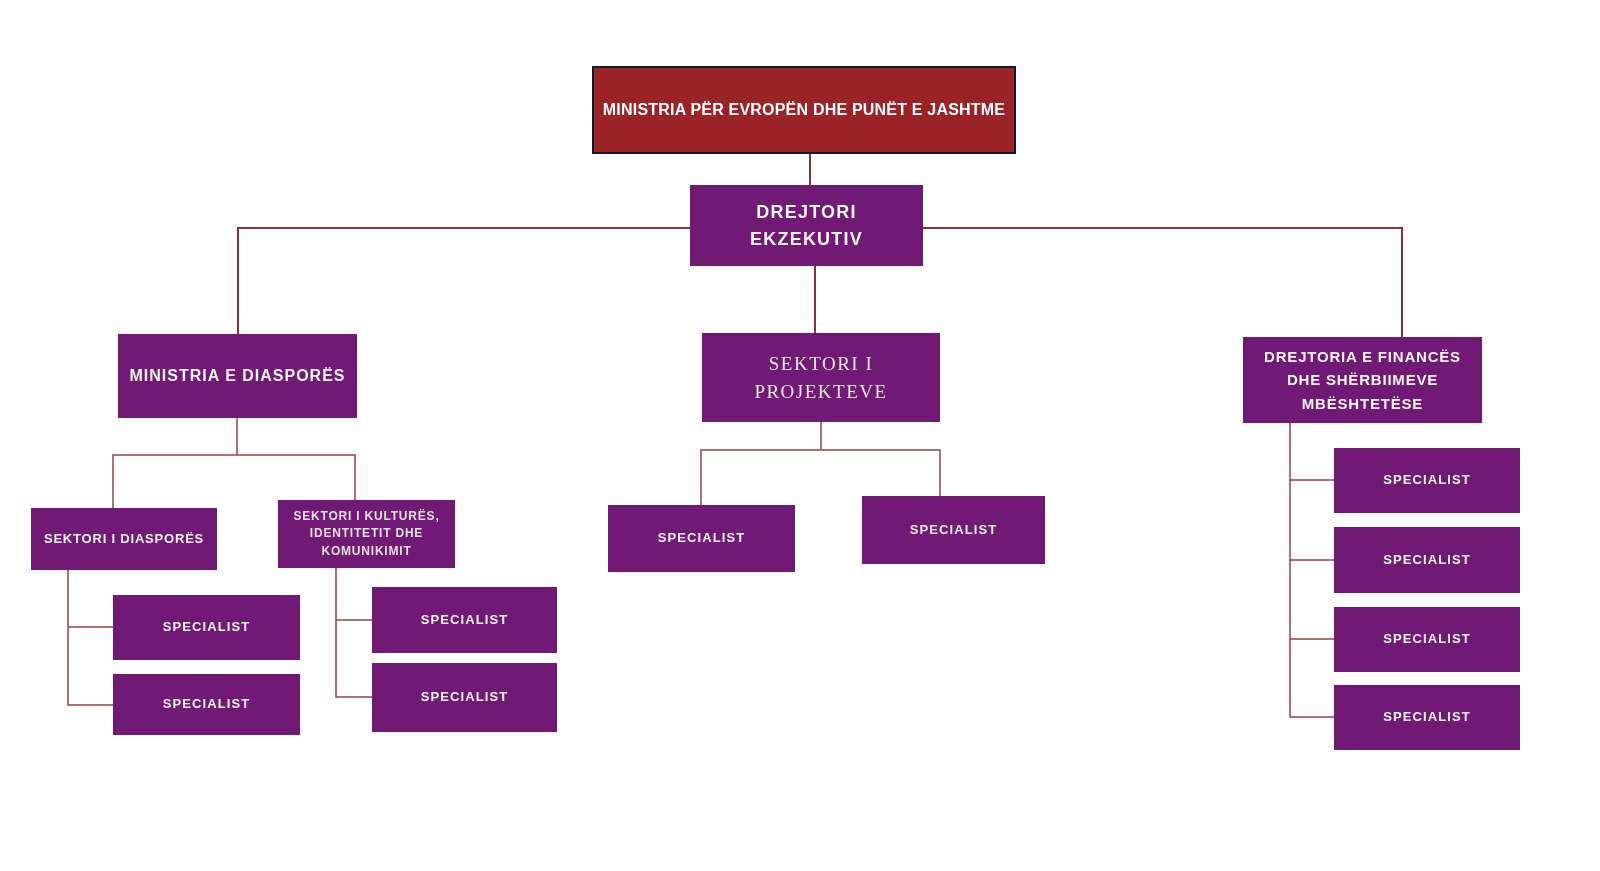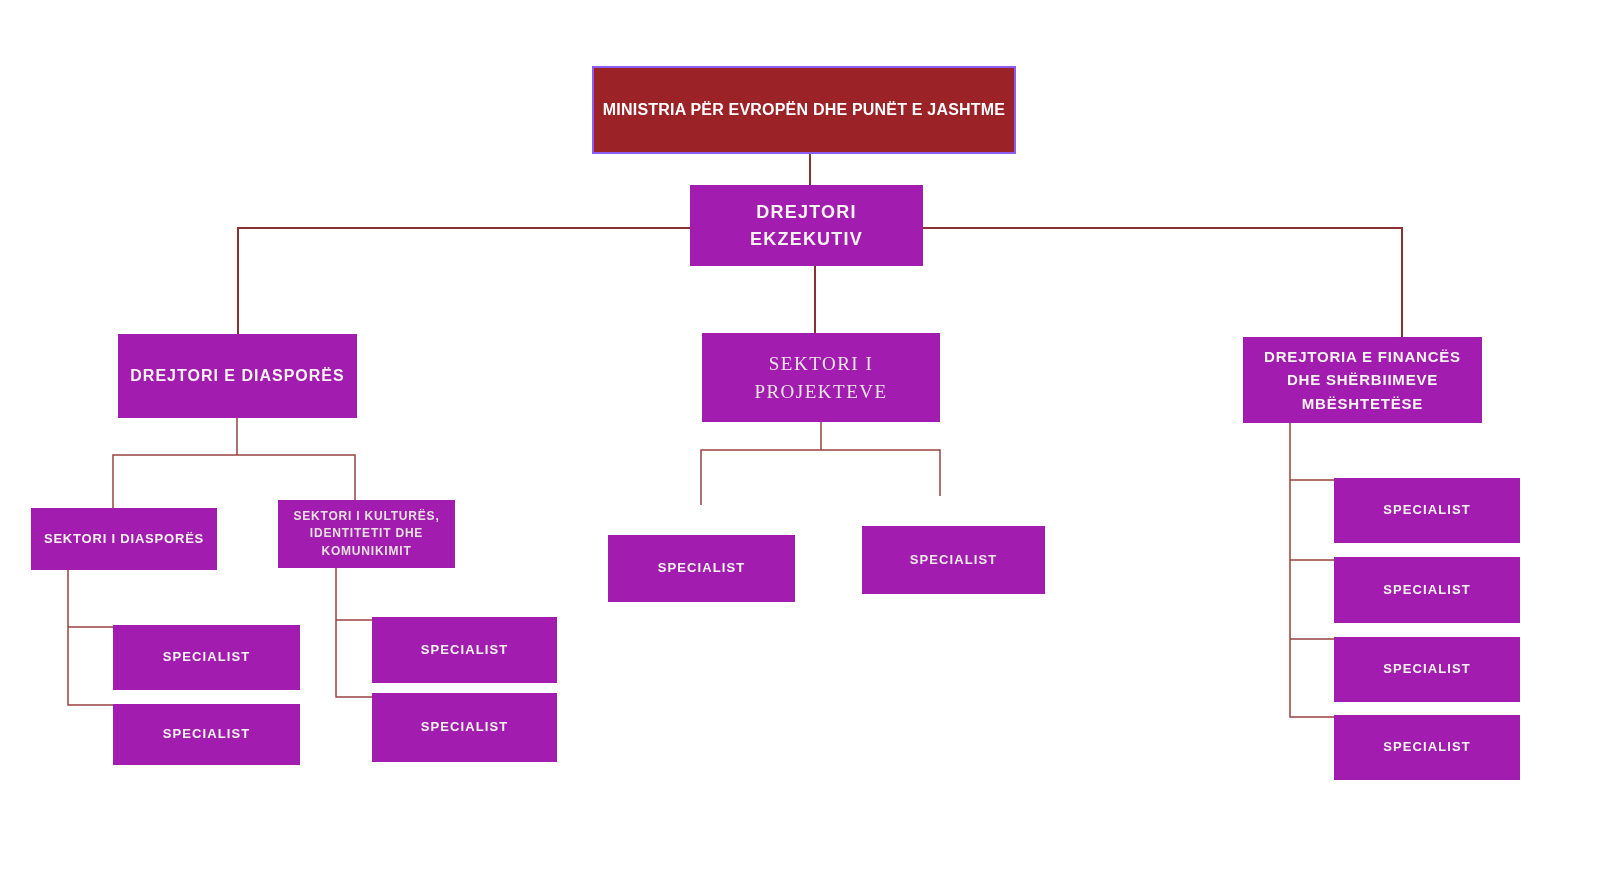--- a/index.html
+++ b/index.html
@@ -7,56 +7,56 @@
     position: relative;
     width: 1600px;
     height: 871px;
     background: #ffffff;
     overflow: hidden;
     font-family: "Liberation Sans", sans-serif;
   }
   svg.connectors { position: absolute; left: 0; top: 0; }
   .node {
     position: absolute;
-    background: #a21caf;
+    background: #701a75;
     color: #F7F4F1;
     display: flex;
     align-items: center;
     justify-content: center;
     text-align: center;
     font-weight: bold;
     letter-spacing: 0.8px;
     box-sizing: border-box;
     padding: 4px 10px;
     line-height: 1.45;
   }
   #ministry {
     left: 592px; top: 66px; width: 424px; height: 88px;
     background: #9B2227;
-    border: 2px solid #8b5cf6;
+    border: 2px solid #0f172a;
     color: #FFFFFF;
     font-size: 16px;
     letter-spacing: 0.2px;
     white-space: nowrap;
     padding: 0;
   }
   #executive { left: 690px; top: 185px; width: 233px; height: 81px; font-size: 18px; letter-spacing: 1.2px; }
   #diaspora-directorate { left: 118px; top: 334px; width: 239px; height: 84px; font-size: 16px; letter-spacing: 1px; }
   #projects-sector {
     left: 702px; top: 333px; width: 238px; height: 89px;
     font-family: "Liberation Serif", serif;
     font-weight: normal;
     font-size: 19px;
     letter-spacing: 1.5px;
     color: #E9E6E2;
   }
   #finance-directorate { left: 1243px; top: 337px; width: 239px; height: 86px; font-size: 15px; line-height: 1.55; }
   #diaspora-sector { left: 31px; top: 508px; width: 186px; height: 62px; font-size: 13px; }
   #culture-sector { left: 278px; top: 500px; width: 177px; height: 68px; font-size: 12px; color: #E6E2DE; text-align: center; }
-  .spec { font-size: 13px; letter-spacing: 1.1px; margin-top: 30px; }
+  .spec { font-size: 13px; letter-spacing: 1.1px; }
   #spec-l1 { left: 113px; top: 595px; width: 187px; height: 65px; }
   #spec-l2 { left: 113px; top: 674px; width: 187px; height: 61px; }
   #spec-k1 { left: 372px; top: 587px; width: 185px; height: 66px; }
   #spec-k2 { left: 372px; top: 663px; width: 185px; height: 69px; }
   #spec-m1 { left: 608px; top: 505px; width: 187px; height: 67px; }
   #spec-m2 { left: 862px; top: 496px; width: 183px; height: 68px; color: #EDEAE6; }
   #spec-r1 { left: 1334px; top: 448px; width: 186px; height: 65px; }
   #spec-r2 { left: 1334px; top: 527px; width: 186px; height: 66px; }
   #spec-r3 { left: 1334px; top: 607px; width: 186px; height: 65px; }
   #spec-r4 { left: 1334px; top: 685px; width: 186px; height: 65px; }
@@ -77,21 +77,21 @@
     <path class="line-sub" d="M68 570 V627 H113 M68 627 V705 H113"></path>
     <path class="line-sub" d="M336 568 V620 H372 M336 620 V697 H372"></path>
     <path class="line-sub" d="M821 422 V450 M701 505 V450 H940 V496"></path>
     <path class="line-sub" d="M1290 423 V480 H1334 M1290 480 V560 H1334 M1290 560 V639 H1334 M1290 639 V717 H1334"></path>
   </svg>
 
   <div class="node" id="ministry">MINISTRIA PËR EVROPËN DHE PUNËT E JASHTME</div>
 
   <div class="node" id="executive">DREJTORI EKZEKUTIV</div>
 
-  <div class="node" id="diaspora-directorate">DREJTORI E DIASPORËS</div>
+  <div class="node" id="diaspora-directorate">MINISTRIA E DIASPORËS</div>
 
   <div class="node" id="projects-sector">SEKTORI I PROJEKTEVE</div>
 
   <div class="node" id="finance-directorate">DREJTORIA E FINANCËS DHE SHËRBIIMEVE MBËSHTETËSE</div>
 
   <div class="node" id="diaspora-sector">SEKTORI I DIASPORËS</div>
 
   <div class="node" id="culture-sector">SEKTORI I KULTURËS, IDENTITETIT DHE KOMUNIKIMIT</div>
 
   <div class="node spec" id="spec-l1">SPECIALIST</div>

